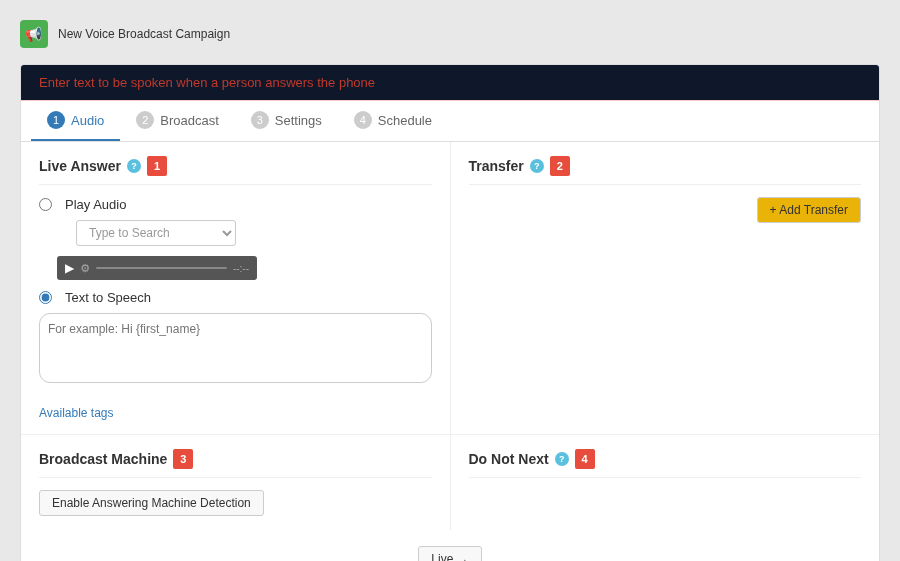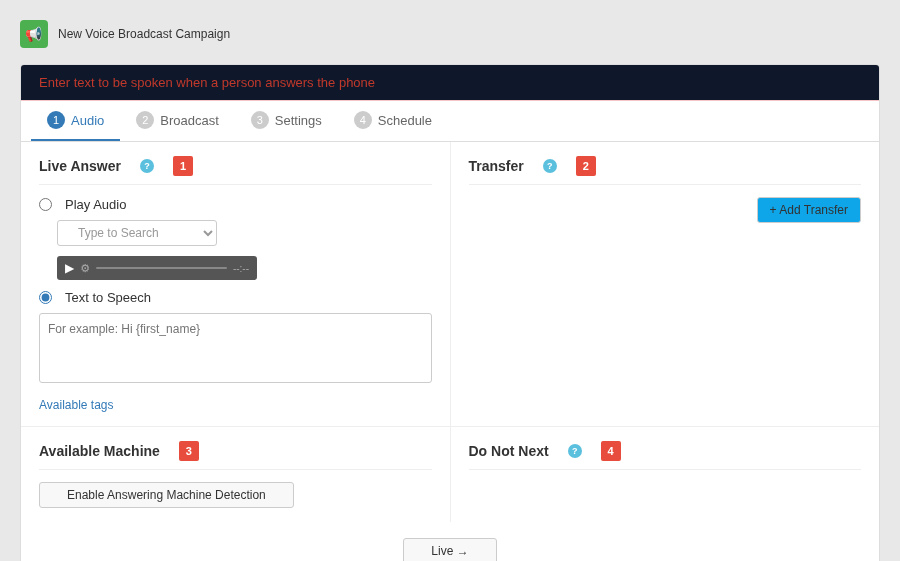--- a/index.html
+++ b/index.html
@@ -88,21 +88,21 @@
       flex: 1;
       padding: 14px 18px;
       border-right: 1px solid #eee;
     }
     .section-col:last-child {
       border-right: none;
     }
     .section-header {
       display: flex;
       align-items: center;
-      gap: 19px;
+      gap: 6px;
       font-size: 14px;
       font-weight: 600;
       color: #333;
       margin-bottom: 12px;
       padding-bottom: 8px;
       border-bottom: 1px solid #eee;
     }
     .section-number {
       display: inline-flex;
       align-items: center;
@@ -139,26 +139,27 @@
     .select-input {
       display: flex;
       align-items: center;
       gap: 0;
       margin-bottom: 10px;
       margin-left: 18px;
     }
     .select-input select {
       border: 1px solid #ccc;
       border-radius: 3px;
-      padding: 4px 16px;
+      padding: 4px 8px;
       font-size: 12px;
       color: #999;
       background: white;
       width: 160px;
       outline: none;
+      margin-left: 19px;
     }
     .audio-player {
       display: flex;
       align-items: center;
       background: #555;
       border-radius: 3px;
       padding: 5px 8px;
       gap: 6px;
       width: 200px;
       margin-left: 18px;
@@ -179,53 +180,53 @@
       border-radius: 2px;
       position: relative;
     }
     .audio-time {
       color: #aaa;
       font-size: 10px;
     }
     .textarea-field {
       width: 100%;
       border: 1px solid #ccc;
-      border-radius: 3px;
+      border-radius: 11px;
       padding: 8px;
       font-size: 12px;
       color: #999;
       height: 70px;
       resize: none;
       outline: none;
       font-family: inherit;
     }
     .available-tags {
       color: #337ab7;
       font-size: 12px;
       cursor: pointer;
       text-decoration: none;
       display: block;
-      margin-top: 12px;
+      margin-top: 20px;
     }
     .btn {
       border: 1px solid #ccc;
       background: #f8f8f8;
       border-radius: 3px;
-      padding: 5px 27px;
+      padding: 5px 12px;
       font-size: 12px;
       cursor: pointer;
       color: #333;
     }
     .add-transfer-row {
       display: flex;
       justify-content: flex-end;
       margin-bottom: 10px;
     }
     .btn-add-transfer {
-      background: #0ea5e9;
+      background: #eab308;
       border: 1px solid #ccc;
       border-radius: 3px;
       padding: 5px 12px;
       font-size: 12px;
       color: #333;
       cursor: pointer;
     }
     .bottom-row {
       display: flex;
       justify-content: center;
@@ -315,21 +316,21 @@
         <div class="add-transfer-row">
           <button class="btn-add-transfer">+ Add Transfer</button>
         </div>
       </div>
     </div>
 
     <div class="section-row" style="border-bottom:none;">
 
       <div class="section-col">
         <div class="section-header">
-          <span class="section-header-label">Available Machine</span>
+          <span class="section-header-label">Broadcast Machine</span>
           <span class="section-number">3</span>
         </div>
         <button class="btn">Enable Answering Machine Detection</button>
       </div>
 
       <div class="section-col">
         <div class="section-header">
           <span class="section-header-label">Do Not Next</span>
           <span class="info-icon">?</span>
           <span class="section-number">4</span>

